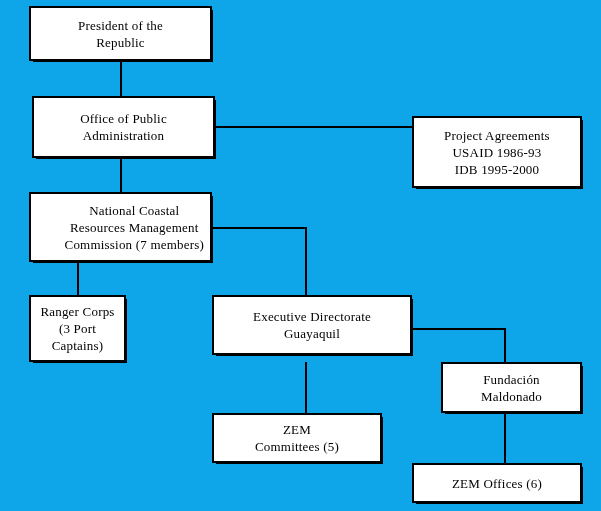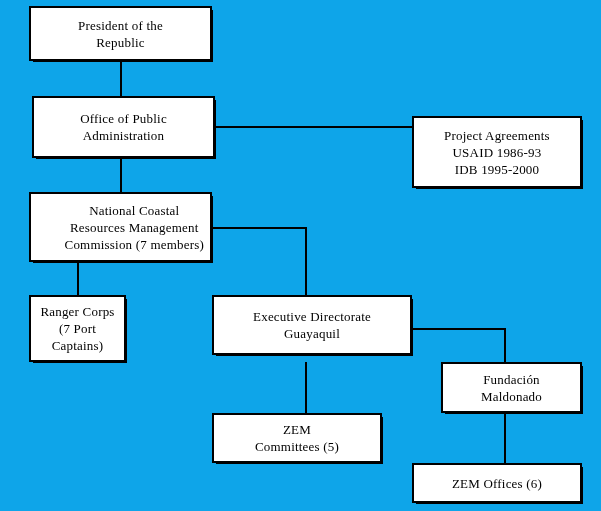--- a/index.html
+++ b/index.html
@@ -84,21 +84,21 @@
 USAID 1986-93
 IDB 1995-2000</div>
     </div>
     <div class="node shadowed" style="left: 29px; top: 192px; width: 183px; height: 70px; justify-content: flex-end;">
       <div class="node-label">National Coastal
 Resources Management
 Commission (7 members)</div>
     </div>
     <div class="node shadowed" style="left: 29px; top: 295px; width: 97px; height: 67px;">
       <div class="node-label">Ranger Corps
-(7 Port
+(3 Port
 Captains)</div>
     </div>
     <div class="node shadowed" style="left: 212px; top: 295px; width: 200px; height: 60px;">
       <div class="node-label">Executive Directorate
 Guayaquil</div>
     </div>
     <div class="node shadowed" style="left: 441px; top: 362px; width: 141px; height: 51px;">
       <div class="node-label">Fundación
 Maldonado</div>
     </div>

